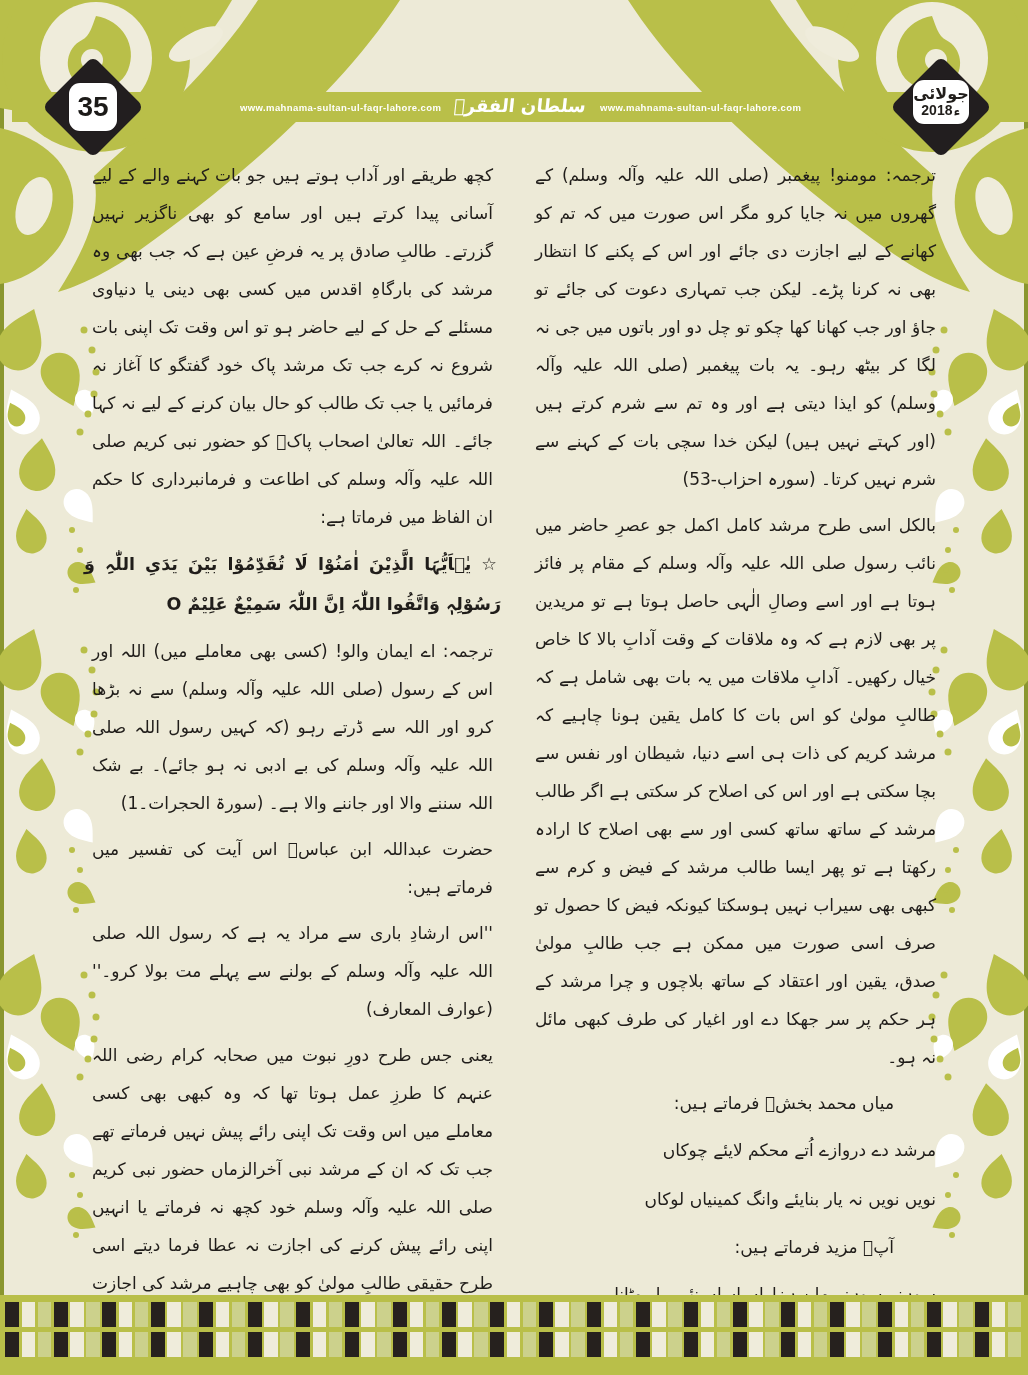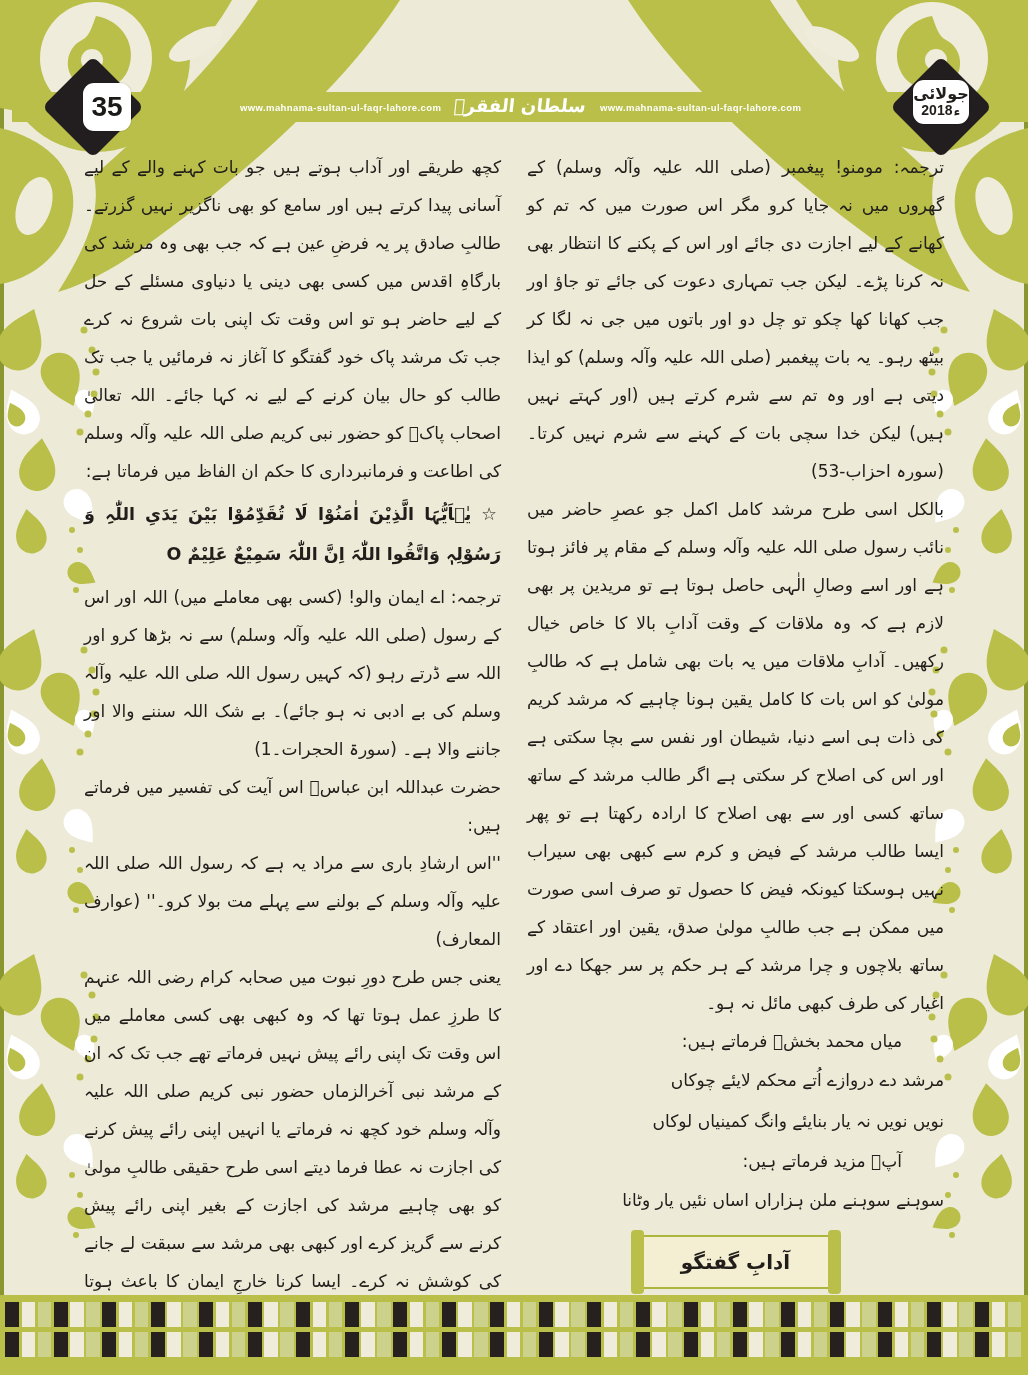--- a/index.html
+++ b/index.html
@@ -31,32 +31,32 @@
     position:absolute;width:72px;height:72px;background:#221e1f;
     border-radius:7px;transform:rotate(45deg);z-index:4;
   }
   .diamond.left{left:57px;top:71px;}
   .diamond.right{left:905px;top:71px;}
   .badge{
     position:absolute;background:#fff;border-radius:11px;z-index:5;
     display:flex;flex-direction:column;align-items:center;justify-content:center;
     box-shadow:0 0 0 1px rgba(0,0,0,.08);
   }
-  .badge.page-num{left:83px;top:83px;width:48px;height:48px;
+  .badge.page-num{left:69px;top:83px;width:48px;height:48px;
     font:bold 28px "Liberation Sans",sans-serif;color:#1c1a18;}
   .badge.date{left:913px;top:80px;width:56px;height:44px;line-height:1.05;}
   .badge.date .m{font-weight:bold;font-size:16px;direction:rtl;}
   .badge.date .y{font:bold 14px "Liberation Sans",sans-serif;}
   
   .content{
     position:absolute;top:148px;left:84px;width:860px;z-index:3;
     display:flex;gap:26px;direction:ltr;
   }
   .col{width:417px;direction:rtl;}
-  p{margin:0;}
+  p{margin:8px;}
   .body-para{
     font-size:17px;line-height:38px;text-align:justify;text-justify:inter-word;
   }
   .intro-para{font-size:17px;line-height:38px;text-indent:42px;}
   .verse{
     font-weight:bold;font-size:17.5px;line-height:40px;text-align:justify;
     margin:4px 0 4px 0;
   }
   .verse .star{font-weight:normal;padding-left:10px;}
   .poetry{ font-size:17px;line-height:41px;font-weight:500;}

